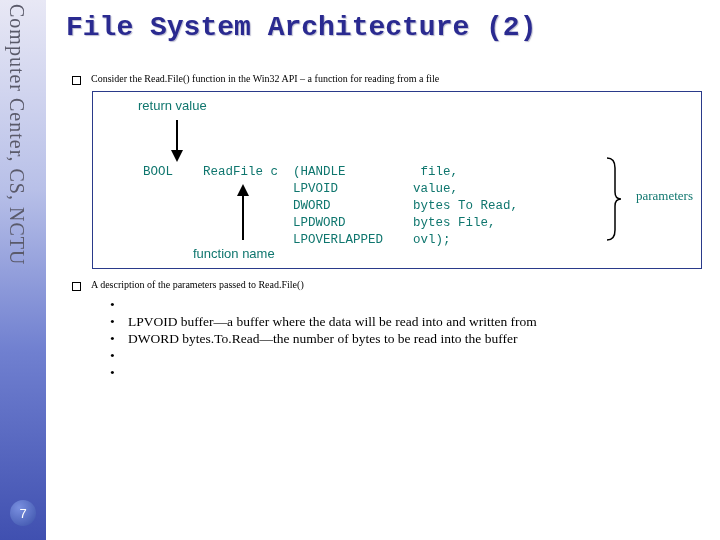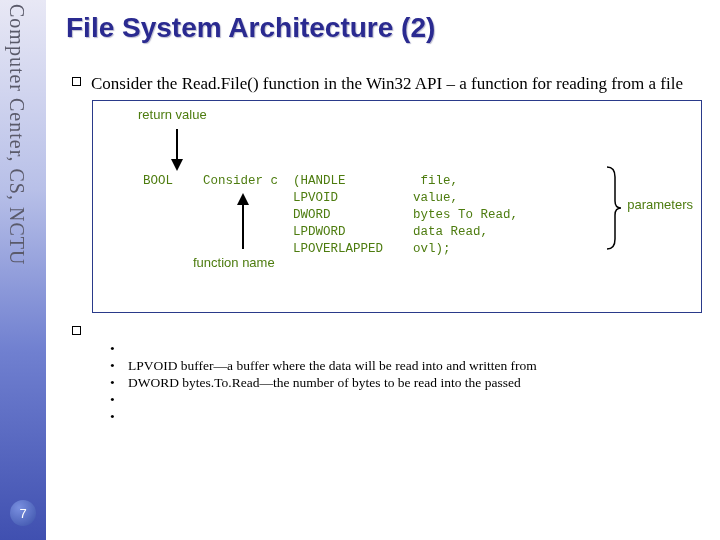--- a/index.html
+++ b/index.html
@@ -51,47 +51,47 @@
     left: 58px;
     top: 0;
     right: 0;
     padding: 8px 12px 0 8px;
   }
   .title {
     font-size: 28px;
     color: #2a2a90;
     text-shadow: 1px 1px 1px rgba(120,120,160,0.5);
     margin: 4px 0 30px 0;
-    font-family: Liberation Sans, sans-serif;
+    font-family: Liberation Mono, monospace;
   }
   .bullet-item {
     display: flex;
     align-items: flex-start;
-    font-size: 17px;
+    font-size: 10px;
     color: #000;
     margin: 6px 0 6px 6px;
   }
   .bullet-sq {
     width: 9px;
     height: 9px;
     border: 1.3px solid #000;
     margin-right: 10px;
     margin-top: 3px;
     flex-shrink: 0;
   }
   .diagram {
     border: 1px solid #2a3a8a;
     margin: 4px 0 10px 26px;
     width: 610px;
-    height: 213px;
+    height: 178px;
     position: relative;
     background: #fff;
     font-family: "Courier New", monospace;
     font-size: 13px;
-    color: #4d7c0f;
+    color: #0f766e;
   }
   .d-return-label {
     position: absolute;
     left: 45px;
     top: 6px;
     font-family: Arial, sans-serif;
     font-size: 13px;
   }
   .d-arrow-down {
     position: absolute;
@@ -116,21 +116,21 @@
   }
   .d-arrow-up {
     position: absolute;
     left: 140px;
     top: 92px;
   }
   .d-params-label {
     position: absolute;
     right: 8px;
     top: 96px;
-    font-family: Liberation Sans, sans-serif;
+    font-family: Liberation Serif, serif;
     font-size: 13px;
   }
   .d-bracket {
     position: absolute;
     right: 78px;
     top: 64px;
   }
   .sub-list {
     margin: 2px 0 0 44px;
     font-size: 13.5px;
@@ -162,51 +162,52 @@
     <span class="bullet-sq"></span>
     <span>Consider the Read.File() function in the Win32 API – a function for reading from a file</span>
   </div>
 
   <div class="diagram">
     <div class="d-return-label">return value</div>
     <svg class="d-arrow-down" width="20" height="44">
       <line x1="10" y1="2" x2="10" y2="34" stroke="#000" stroke-width="2"></line>
       <polygon points="10,44 4,32 16,32" fill="#000"></polygon>
     </svg>
-    <div class="d-signature"><span>BOOL    Consider c  (HANDLE          file,</span>
+    <div class="d-signature"><span>BOOL    ReadFile c  (HANDLE          file,</span>
 <span>                    LPVOID          value,</span>
 <span>                    DWORD           bytes To Read,</span>
-<span>                    LPDWORD         data Read,</span>
+<span>                    LPDWORD         bytes File,</span>
 <span>                    LPOVERLAPPED    ovl);</span></div>
     <svg class="d-arrow-up" width="20" height="58">
       <polygon points="10,0 4,12 16,12" fill="#000"></polygon>
       <line x1="10" y1="10" x2="10" y2="56" stroke="#000" stroke-width="2"></line>
     </svg>
     <div class="d-funcname-label">function name</div>
     <svg class="d-bracket" width="18" height="86">
       <path d="M2 2 Q10 2 10 12 L10 36 Q10 43 16 43 Q10 43 10 50 L10 74 Q10 84 2 84" fill="none" stroke="#000" stroke-width="1.5"></path>
     </svg>
     <div class="d-params-label">parameters</div>
   </div>
 
   <div class="bullet-item">
     <span class="bullet-sq"></span>
+    <span>A description of the parameters passed to Read.File()</span>
   </div>
 
   <div class="sub-list">
     <div class="sub-item">
         <span class="sub-dot">•</span>
       </div>
     <div class="sub-item">
         <span class="sub-dot">•</span>
         <span>LPVOID buffer—a buffer where the data will be read into and written from</span>
       </div>
     <div class="sub-item">
         <span class="sub-dot">•</span>
-        <span>DWORD bytes.To.Read—the number of bytes to be read into the passed</span>
+        <span>DWORD bytes.To.Read—the number of bytes to be read into the buffer</span>
       </div>
     <div class="sub-item">
         <span class="sub-dot">•</span>
       </div>
     <div class="sub-item">
         <span class="sub-dot">•</span>
       </div>
   </div>
 </div>
 

